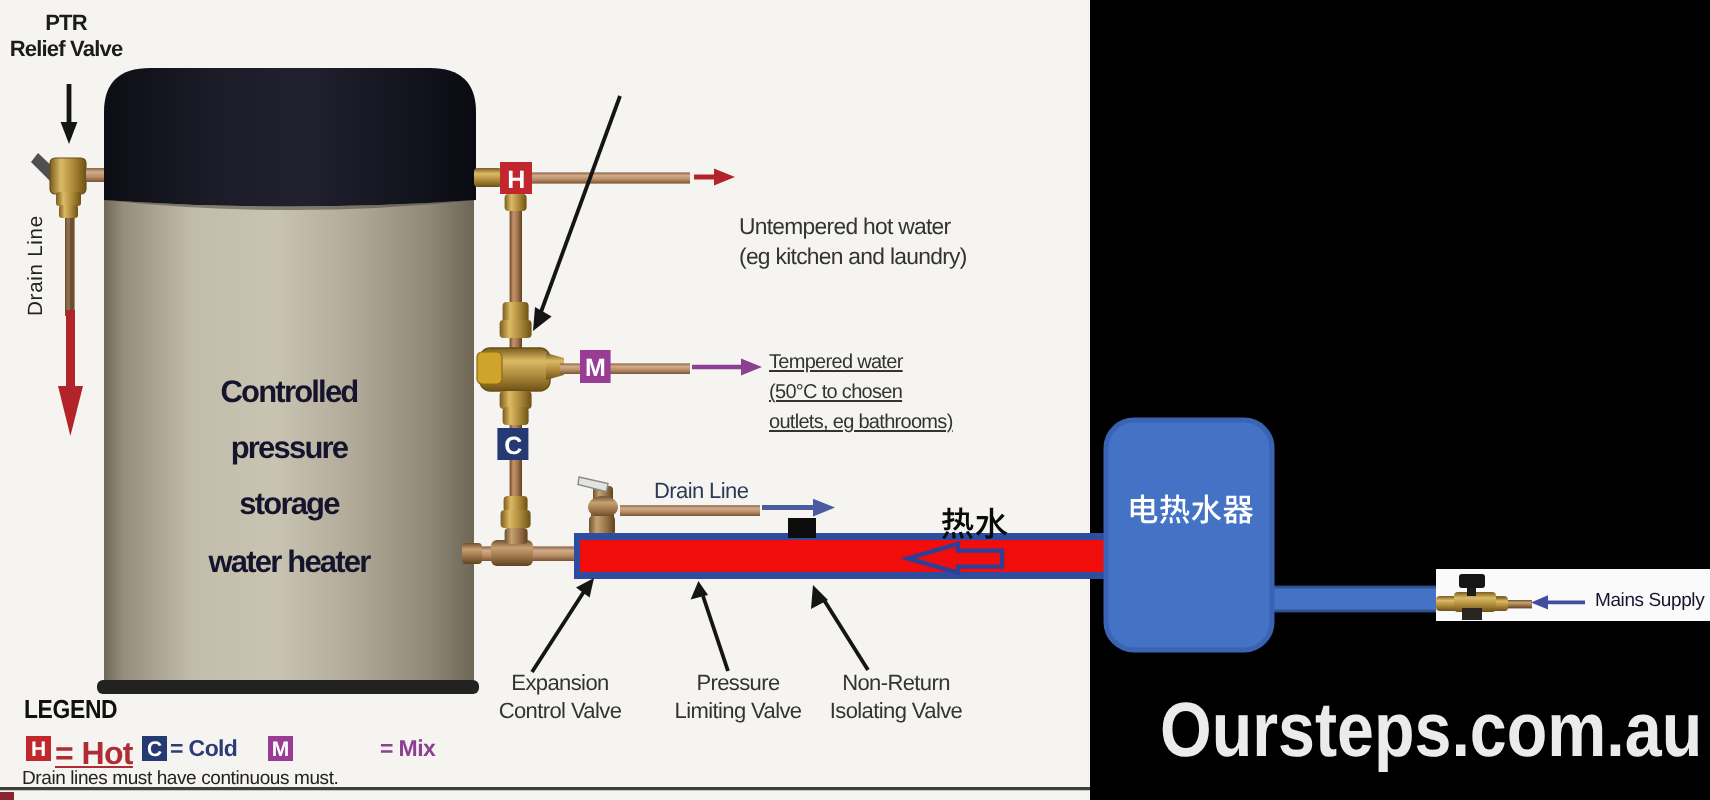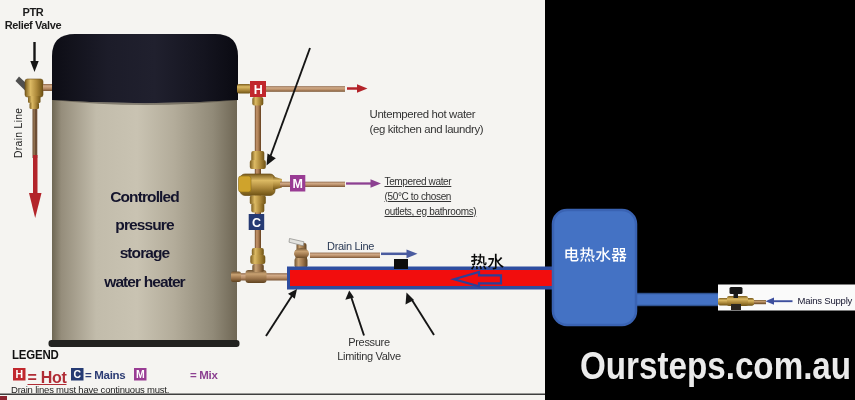--- a/index.html
+++ b/index.html
@@ -176,22 +176,24 @@
 </svg>
 
 <div class="t ctr" style="left:-2px;top:6px;width:70px;font-weight:bold;font-size:11px;line-height:13.3px;color:#1c1c1c;letter-spacing:-0.4px;">PTR<br>Relief Valve</div>
 <div class="t" style="left:13px;top:107px;width:14px;height:52px;">
       <div style="transform:rotate(-90deg) translate(-51px,0);transform-origin:0 0;width:51px;font-size:10.3px;letter-spacing:0.35px;color:#222;">Drain Line</div>
     </div>
 <div class="t ctr" style="left:52px;top:146.5px;width:185px;font-weight:bold;font-size:15.5px;line-height:28.4px;color:#14142c;letter-spacing:-0.9px;margin-top:36px;">Controlled<br>pressure<br>storage<br>water heater</div>
 <div class="t" style="left:369.5px;top:79.5px;font-size:11.4px;line-height:15px;color:#333;margin-top:27px;">Untempered hot water<br>(eg kitchen and laundry)</div>
 <div class="t" style="left:384.5px;top:175px;font-size:10px;line-height:14.9px;color:#333;text-decoration:underline;">Tempered water<br>(50°C to chosen<br>outlets, eg bathrooms)</div>
 <div class="t" style="left:327px;top:239.5px;font-size:11px;color:#2b3a55;letter-spacing:-0.3px;">Drain Line</div>
+<div class="t ctr" style="left:230px;top:334.5px;width:100px;font-size:11px;line-height:14px;color:#333;letter-spacing:-0.3px;">Expansion<br>Control Valve</div>
 <div class="t ctr" style="left:319px;top:334.5px;width:100px;font-size:11px;line-height:14px;color:#333;letter-spacing:-0.3px;">Pressure<br>Limiting Valve</div>
+<div class="t ctr" style="left:398px;top:334.5px;width:100px;font-size:11px;line-height:14px;color:#333;letter-spacing:-0.3px;">Non-Return<br>Isolating Valve</div>
 <div class="t" style="left:12px;top:347px;font-weight:bold;font-size:13px;color:#111;"><span style="display:inline-block;transform:scaleX(0.88);transform-origin:0 0;letter-spacing:-0.2px;">LEGEND</span></div>
 <div class="t" style="left:27.5px;top:368.5px;font-weight:bold;font-size:16px;color:#b02c35;letter-spacing:-0.3px;text-decoration:underline;">= Hot</div>
-<div class="t" style="left:85px;top:368.5px;font-weight:bold;font-size:11.5px;color:#2c3c74;letter-spacing:-0.3px;">= Mains</div>
+<div class="t" style="left:85px;top:368.5px;font-weight:bold;font-size:11.5px;color:#2c3c74;letter-spacing:-0.3px;">= Cold</div>
 <div class="t" style="left:148px;top:368.5px;font-weight:bold;font-size:11.5px;color:#8c4091;letter-spacing:-0.3px;margin-left:42px;">= Mix</div>
 <div class="t" style="left:11px;top:384px;font-size:9.5px;color:#222;letter-spacing:-0.2px;">Drain lines must have continuous must.</div>
 <div class="t" style="left:797.5px;top:294.5px;font-size:9.5px;color:#15152e;letter-spacing:-0.2px;">Mains Supply</div>
 <div class="t" style="left:580px;top:343.5px;font-size:38.5px;font-weight:bold;color:#ebebeb;letter-spacing:0;"><span style="display:inline-block;transform:scaleX(0.862);transform-origin:0 0;">Oursteps.com.au</span></div>
 
 </div>
 
 </body></html>

